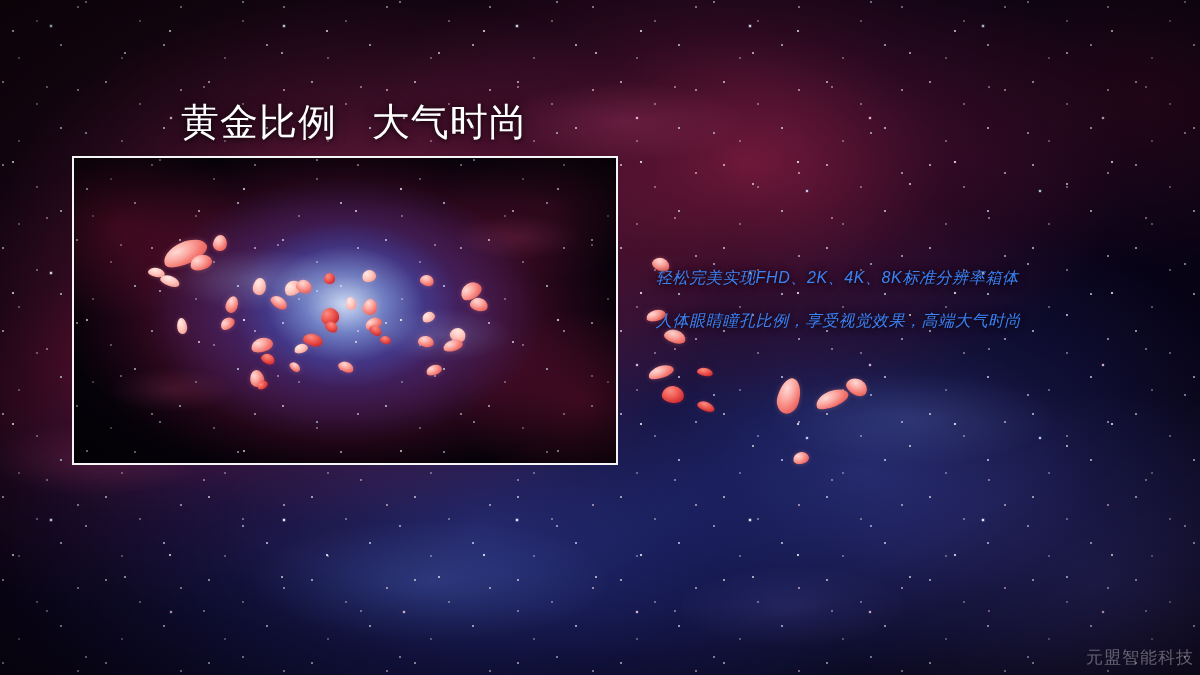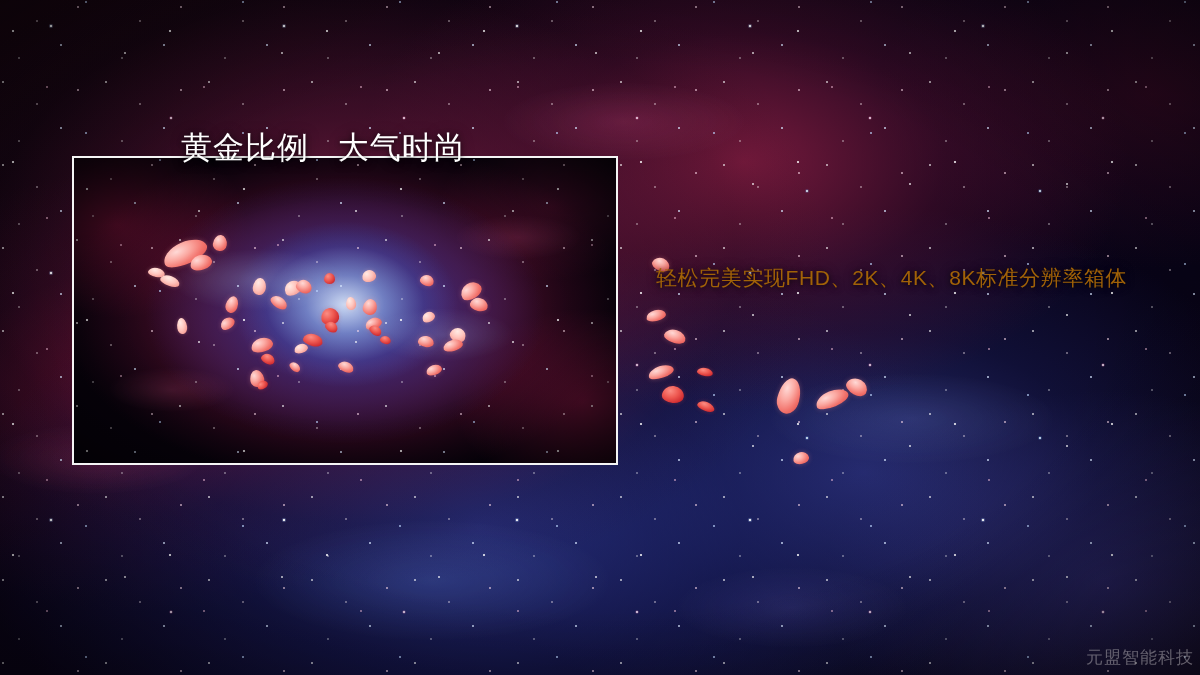--- a/index.html
+++ b/index.html
@@ -149,43 +149,43 @@
   .p-pale {
     background: radial-gradient(ellipse at 38% 28%, #ffeae4 0%, #ffc6be 44%, #f59a92 80%, #e0736d 100%);
     box-shadow: 0 0 4px rgba(255,190,185,0.28);
   }
 
   
   #title {
     position: absolute;
     left: 181px;
     top: 102px;
-    font-size: 31px;
+    font-size: 38px;
     line-height: 1.08;
     color: #ffffff;
     letter-spacing: 1px;
     white-space: pre;
     text-shadow: 0 1px 5px rgba(0,0,0,0.72), 0 0 14px rgba(0,0,0,0.45);
     font-weight: 400;
-    margin-top: 29px;
   }
 
   #body-text {
     position: absolute;
     left: 656px;
     top: 256px;
     width: 520px;
   }
   #body-text .line {
-    font-size: 21px;
+    font-size: 16px;
     line-height: 43px;
-    color: #a16207;
+    color: #3b82f6;
     white-space: pre;
     letter-spacing: 0.6px;
     text-shadow: 0 1px 5px rgba(0,0,0,0.70), 0 0 12px rgba(0,0,0,0.40);
+    font-style: italic;
   }
 
   #watermark {
     position: absolute;
     right: 6px;
     bottom: 6px;
     font-size: 17px;
     letter-spacing: 1px;
     color: rgba(190,186,190,0.48);
     white-space: pre;
@@ -261,17 +261,18 @@
       <div class="petal p-light" style="left: 793px; top: 452px; width: 16px; height: 12px; transform: rotate(-12deg);"></div>
       <div class="petal p-light" style="left: 652px; top: 258px; width: 18px; height: 13px; transform: rotate(24deg);"></div>
       <div class="petal p-light" style="left: 646px; top: 310px; width: 20px; height: 11px; transform: rotate(-14deg);"></div>
       <div class="petal p-light" style="left: 664px; top: 330px; width: 22px; height: 13px; transform: rotate(18deg);"></div>
     </div>
 
   <div id="title">黄金比例   大气时尚</div>
 
   <div id="body-text">
       <div class="line">轻松完美实现FHD、2K、4K、8K标准分辨率箱体</div>
+      <div class="line">人体眼睛瞳孔比例，享受视觉效果，高端大气时尚</div>
     </div>
 
   <div id="watermark">元盟智能科技</div>
 
 </div>
 
 </body></html>

